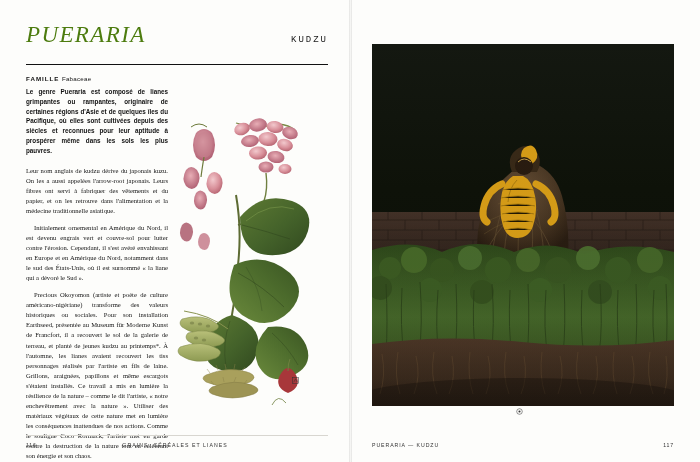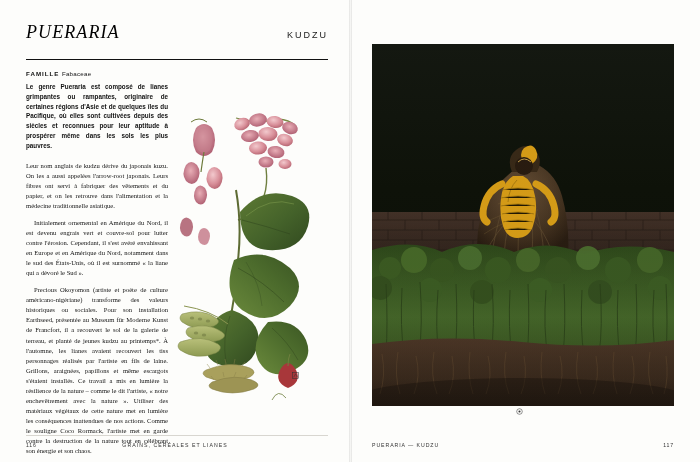--- a/index.html
+++ b/index.html
@@ -33,26 +33,26 @@
   .header-row {
     display: flex;
     align-items: baseline;
     justify-content: space-between;
     border-bottom: 0;
     margin-bottom: 16px;
   }
   .genus {
     font-family: "Liberation Serif", serif;
     font-style: italic;
-    font-size: 18px;
+    font-size: 23px;
     letter-spacing: 0.06em;
-    color: #000000;
+    color: #4d7c0f;
   }
   .common {
-    font-family: Liberation Sans, sans-serif;
+    font-family: Liberation Mono, monospace;
     font-size: 9px;
     letter-spacing: 0.22em;
     color: #1a1a1a;
     text-transform: uppercase;
     margin-left: 48px;
   }
   .rule-top {
     height: 1px; background: #111; margin: 2px 0 10px 0;
   }
 

